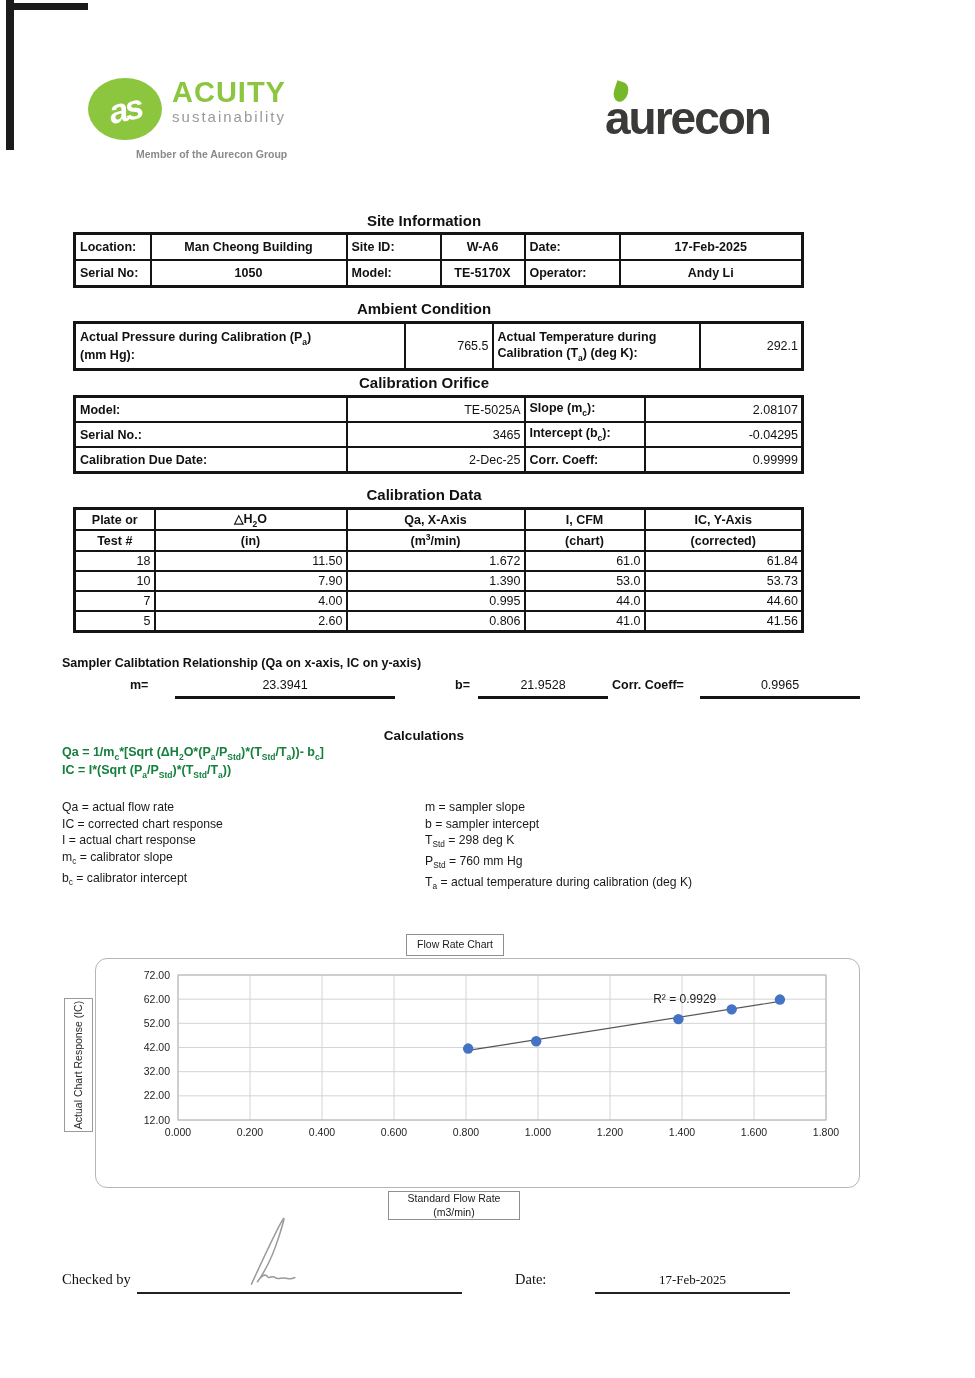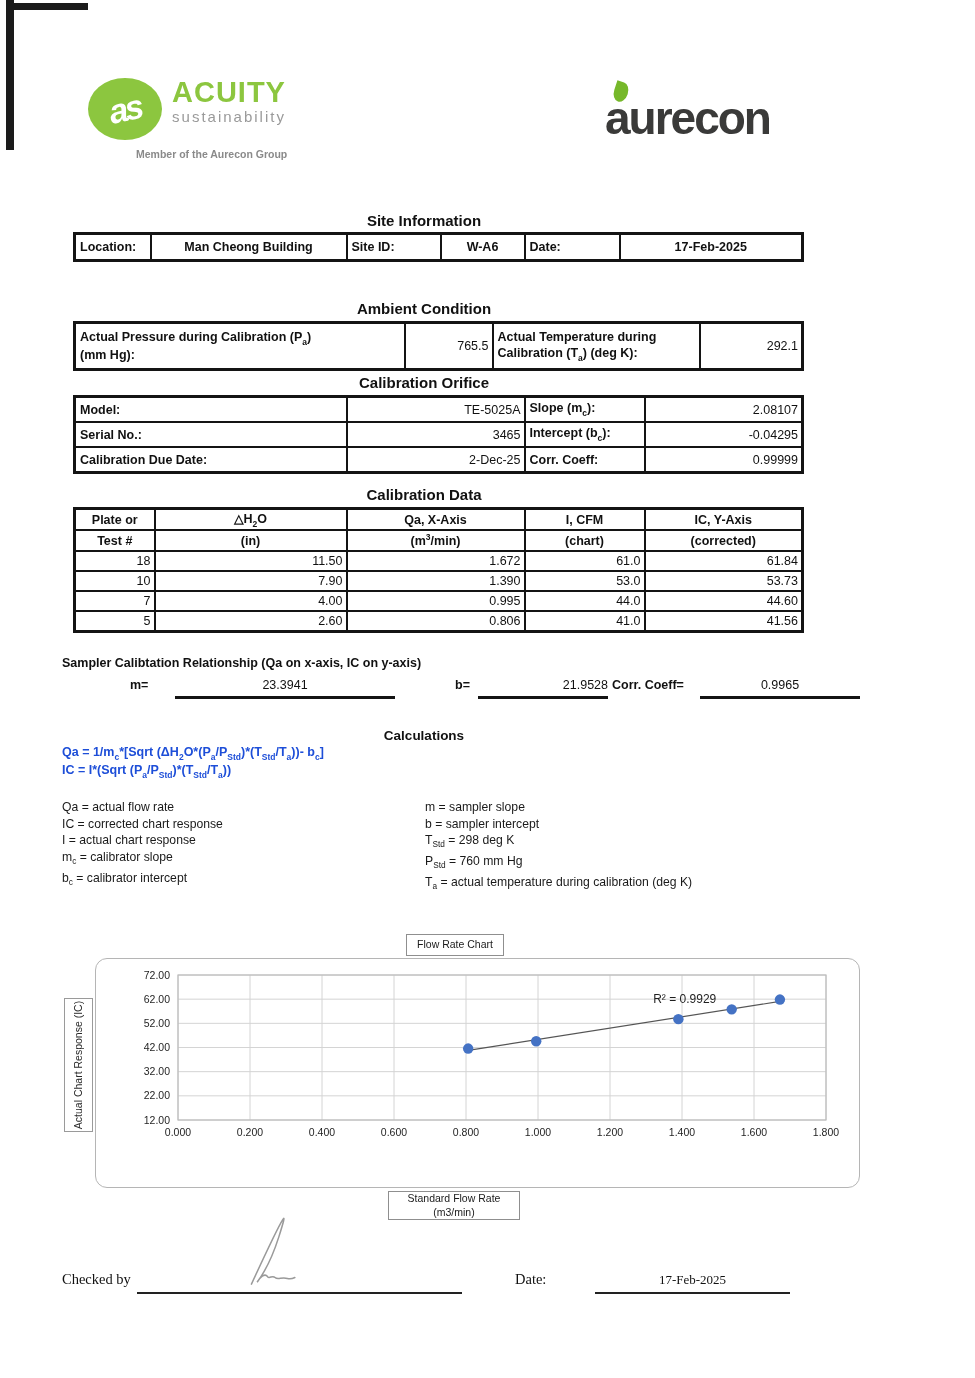--- a/index.html
+++ b/index.html
@@ -44,21 +44,21 @@
   .ori-table td{height:23px;}
   .cal-table td{height:18px;}
   .cal-table tr.hrow td{height:19px;}
 
   .rel-label{font-weight:bold;font-size:12.5px;}
   .rel-key{font-weight:bold;font-size:12.5px;}
   .rel-val{font-size:12.5px;text-align:center;}
   .rel-underline{background:#141414;height:3px;}
 
   .calc-head{text-align:center;font-weight:bold;font-size:13.5px;}
-  .formula{font-size:12.5px;font-weight:600;color:#1d4ed8;white-space:nowrap;}
+  .formula{font-size:12.5px;font-weight:600;color:#15803d;white-space:nowrap;}
   .def-line{font-size:12.2px;color:#1a1a1a;line-height:16.6px;white-space:nowrap;}
   sub{font-size:68%;} sup{font-size:68%;}
 
   .small-box{border:1.2px solid #8f8f8f;display:flex;align-items:center;justify-content:center;
      font-size:10.5px;color:#1a1a1a;text-align:center;line-height:1.25;flex-direction:column;}
   .chart-frame{border:1.4px solid #b5b5b5;border-radius:12px;background:#fff;}
   .ylab-box{border:1.2px solid #9a9a9a;display:flex;align-items:center;justify-content:center;}
   .ylab-text{transform:rotate(-90deg);white-space:nowrap;font-size:10.5px;color:#2a2a2a;}
   .tick{font-size:10.5px;fill:#1f1f1f;font-family:"Liberation Sans",sans-serif;}
   .r2{font-size:12px;fill:#1f1f1f;font-family:"Liberation Sans",sans-serif;}
@@ -104,20 +104,28 @@
         <col style="width:183px">
       </colgroup>
     <tbody id="site-body">
         <tr>
           <td class="lab">Location:</td>
           <td class="valb">Man Cheong Building</td>
           <td class="lab">Site ID:</td>
           <td class="valb">W-A6</td>
           <td class="lab">Date:</td>
           <td class="valb">17-Feb-2025</td>
+        </tr>
+        <tr>
+          <td class="lab">Serial No:</td>
+          <td class="valb">1050</td>
+          <td class="lab">Model:</td>
+          <td class="valb">TE-5170X</td>
+          <td class="lab">Operator:</td>
+          <td class="valb">Andy Li</td>
         </tr>
       </tbody>
   </table>
 
   <div class="abs sec-head" style="left:60px;top:300px;width:728px;">Ambient Condition</div>
   <table class="abs amb-table" style="left:60px;top:321px;">
     <colgroup>
         <col style="width:330px">
         <col style="width:88px">
         <col style="width:207px">
@@ -216,21 +224,21 @@
           <td class="val">41.56</td>
         </tr>
       </tbody>
   </table>
 
   <div class="abs rel-label" style="left:62px;top:656px;">Sampler Calibtation Relationship (Qa on x-axis, IC on y-axis)</div>
   <div class="abs rel-key" style="left:130px;top:678px;">m=</div>
   <div class="abs rel-val" style="left:175px;top:678px;width:220px;">23.3941</div>
   <div class="abs rel-underline" style="left:175px;top:696px;width:220px;"></div>
   <div class="abs rel-key" style="left:455px;top:678px;">b=</div>
-  <div class="abs rel-val" style="left:478px;top:678px;width:130px;text-align:right;">21.9528</div>
+  <div class="abs rel-val" style="left:478px;top:678px;width:130px;">21.9528</div>
   <div class="abs rel-underline" style="left:478px;top:696px;width:130px;"></div>
   <div class="abs rel-key" style="left:612px;top:678px;">Corr. Coeff=</div>
   <div class="abs rel-val" style="left:700px;top:678px;width:160px;">0.9965</div>
   <div class="abs rel-underline" style="left:700px;top:696px;width:160px;"></div>
 
   <div class="abs calc-head" style="left:60px;top:728px;width:728px;">Calculations</div>
   <div class="abs formula" style="left:62px;top:745px;">Qa = 1/m<sub>c</sub>*[Sqrt (ΔH<sub>2</sub>O*(P<sub>a</sub>/P<sub>Std</sub>)*(T<sub>Std</sub>/T<sub>a</sub>))- b<sub>c</sub>]</div>
   <div class="abs formula" style="left:62px;top:763px;">IC = I*(Sqrt (P<sub>a</sub>/P<sub>Std</sub>)*(T<sub>Std</sub>/T<sub>a</sub>))</div>
 
   <div class="abs" style="left:62px;top:799px;" id="defs-left">

